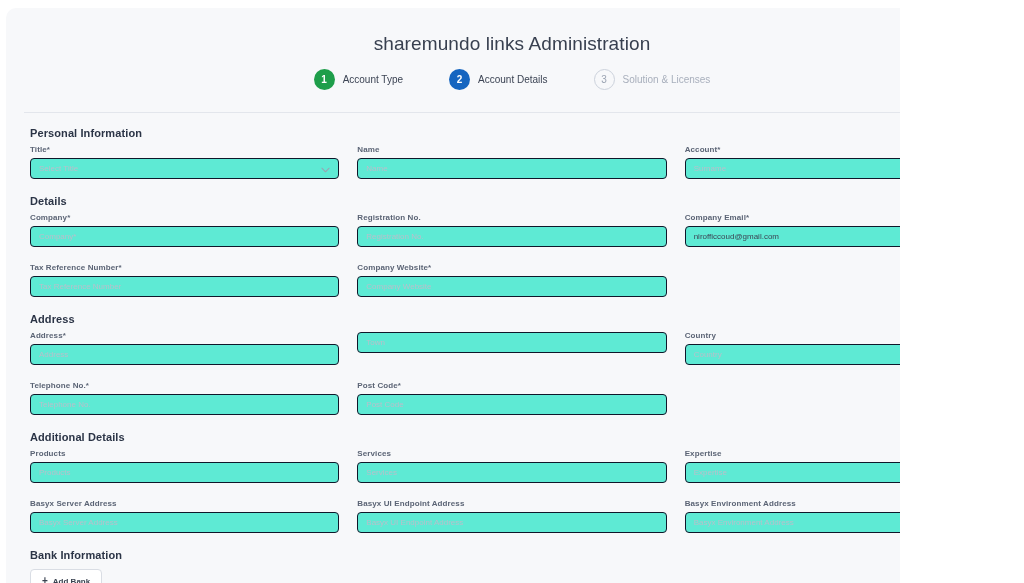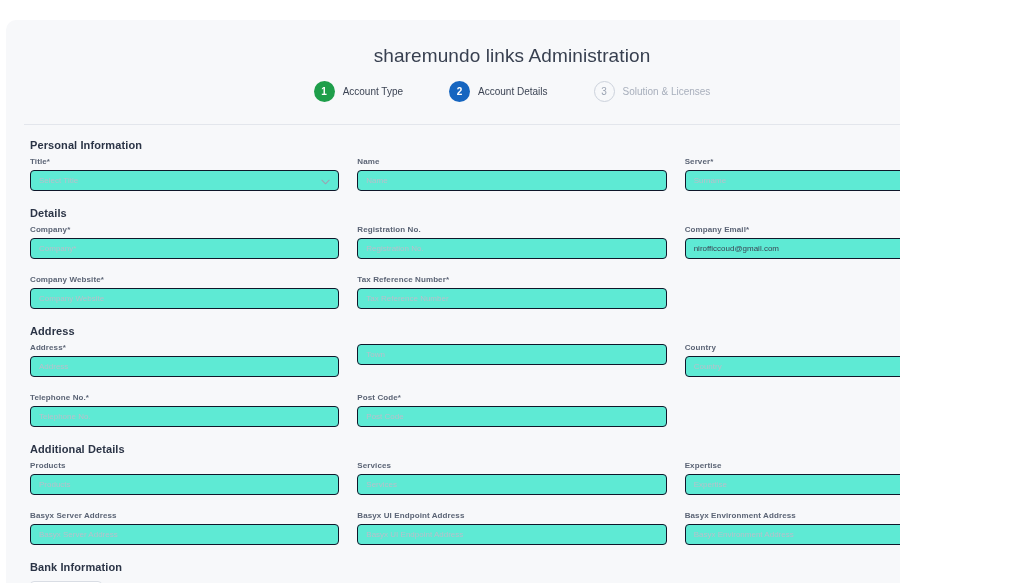--- a/index.html
+++ b/index.html
@@ -8,21 +8,21 @@
     padding: 0;
     width: 1024px;
     height: 583px;
     background: #ffffff;
     font-family: "Liberation Sans", sans-serif;
   }
   .page {
     width: 900px;
     height: 583px;
     background: #ffffff;
-    padding: 20px 6px 0 6px;
+    padding: 8px 6px 0 6px;
     overflow: hidden;
   }
   .card {
     width: 1012px;
     height: 575px;
     background: #f7f8fa;
     border-radius: 10px 10px 0 0;
     padding: 0;
     position: relative;
   }
@@ -191,21 +191,21 @@
                   <path d="M1 1l4 4 4-4" fill="none" stroke="#9aa3b2" stroke-width="1.2" stroke-linecap="round" stroke-linejoin="round"></path>
                 </svg>
             </span>
           </div>
         </div>
         <div class="field">
           <label class="field-label">Name</label>
           <input class="input" placeholder="Name" style="">
         </div>
         <div class="field">
-          <label class="field-label">Server*</label>
+          <label class="field-label">Account*</label>
           <input class="input" placeholder="Surname" style="">
         </div>
       </div>
 
       
       <div class="section-title">Details</div>
       <div class="row">
         <div class="field">
           <label class="field-label">Company*</label>
           <input class="input" placeholder="Company*" style="">
@@ -214,26 +214,26 @@
           <label class="field-label">Registration No.</label>
           <input class="input" placeholder="Registration No." style="">
         </div>
         <div class="field">
           <label class="field-label">Company Email*</label>
           <input class="input" value="nirofficcoud@gmail.com" style="">
         </div>
       </div>
       <div class="row">
         <div class="field">
+          <label class="field-label">Tax Reference Number*</label>
+          <input class="input" placeholder="Tax Reference Number" style="">
+        </div>
+        <div class="field">
           <label class="field-label">Company Website*</label>
           <input class="input" placeholder="Company Website" style="">
-        </div>
-        <div class="field">
-          <label class="field-label">Tax Reference Number*</label>
-          <input class="input" placeholder="Tax Reference Number" style="">
         </div>
         <div class="field empty"></div>
       </div>
 
       
       <div class="section-title">Address</div>
       <div class="row">
         <div class="field">
           <label class="field-label">Address*</label>
           <input class="input" placeholder="Address" style="">

